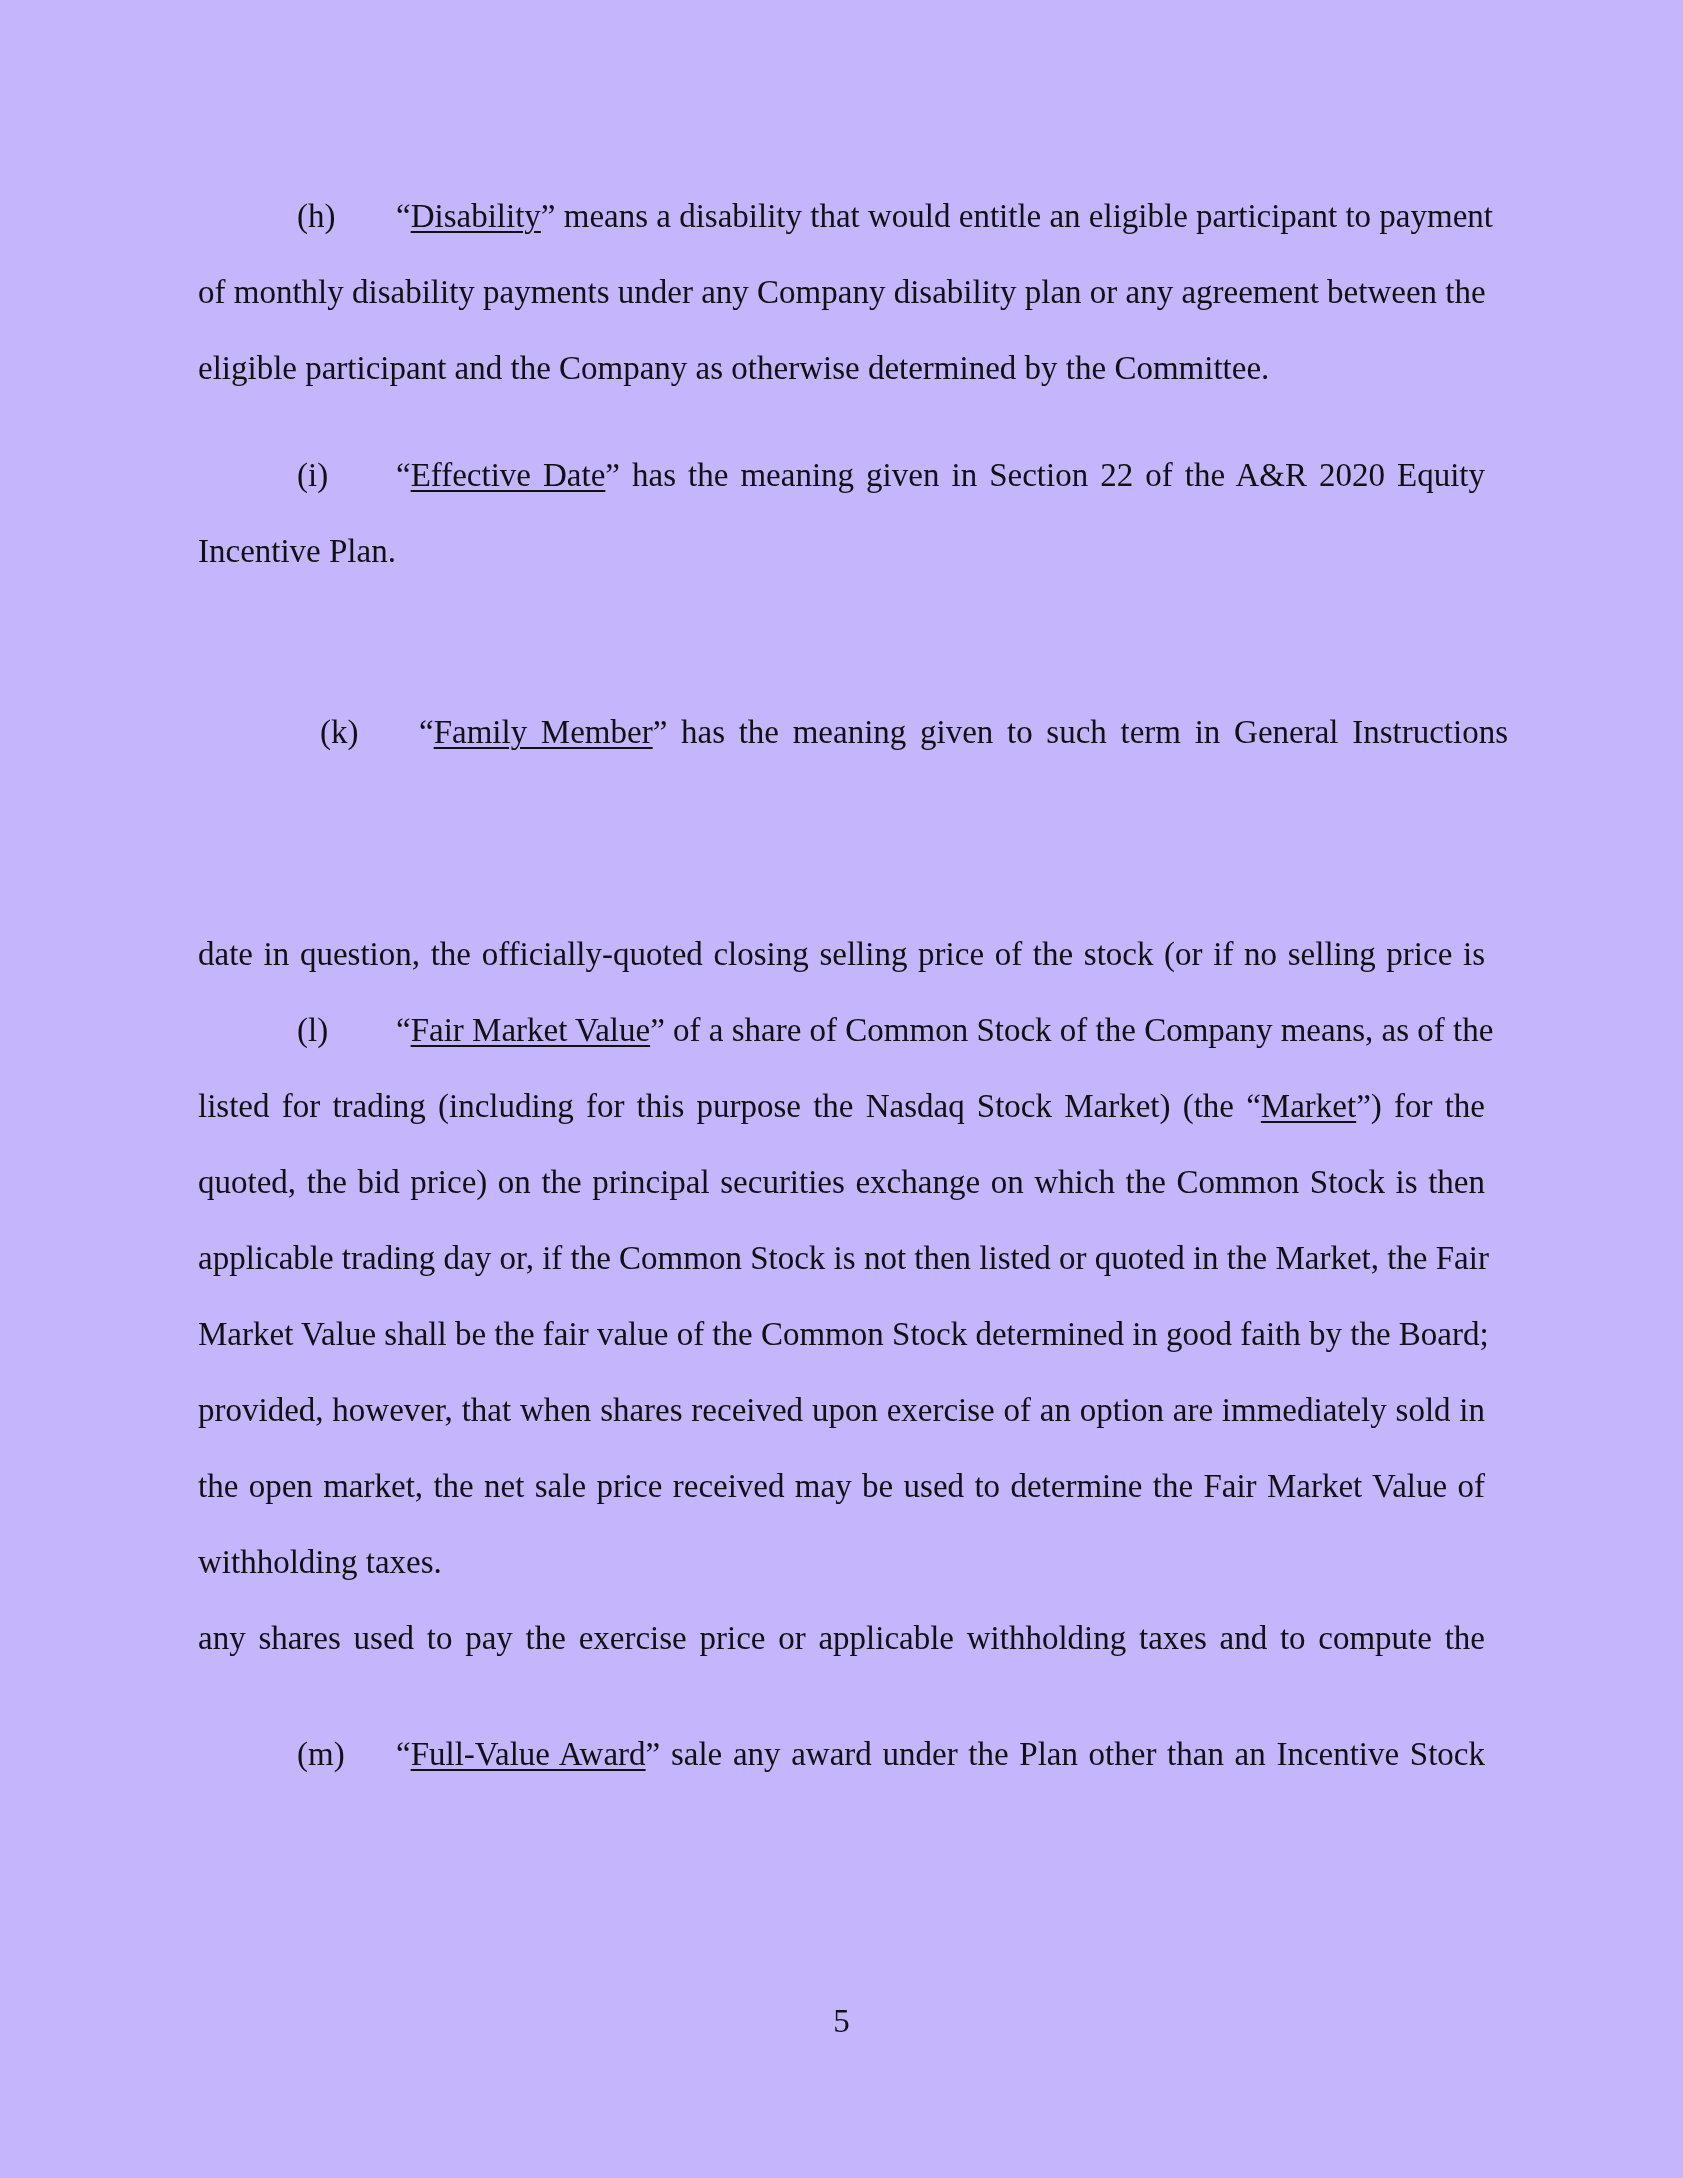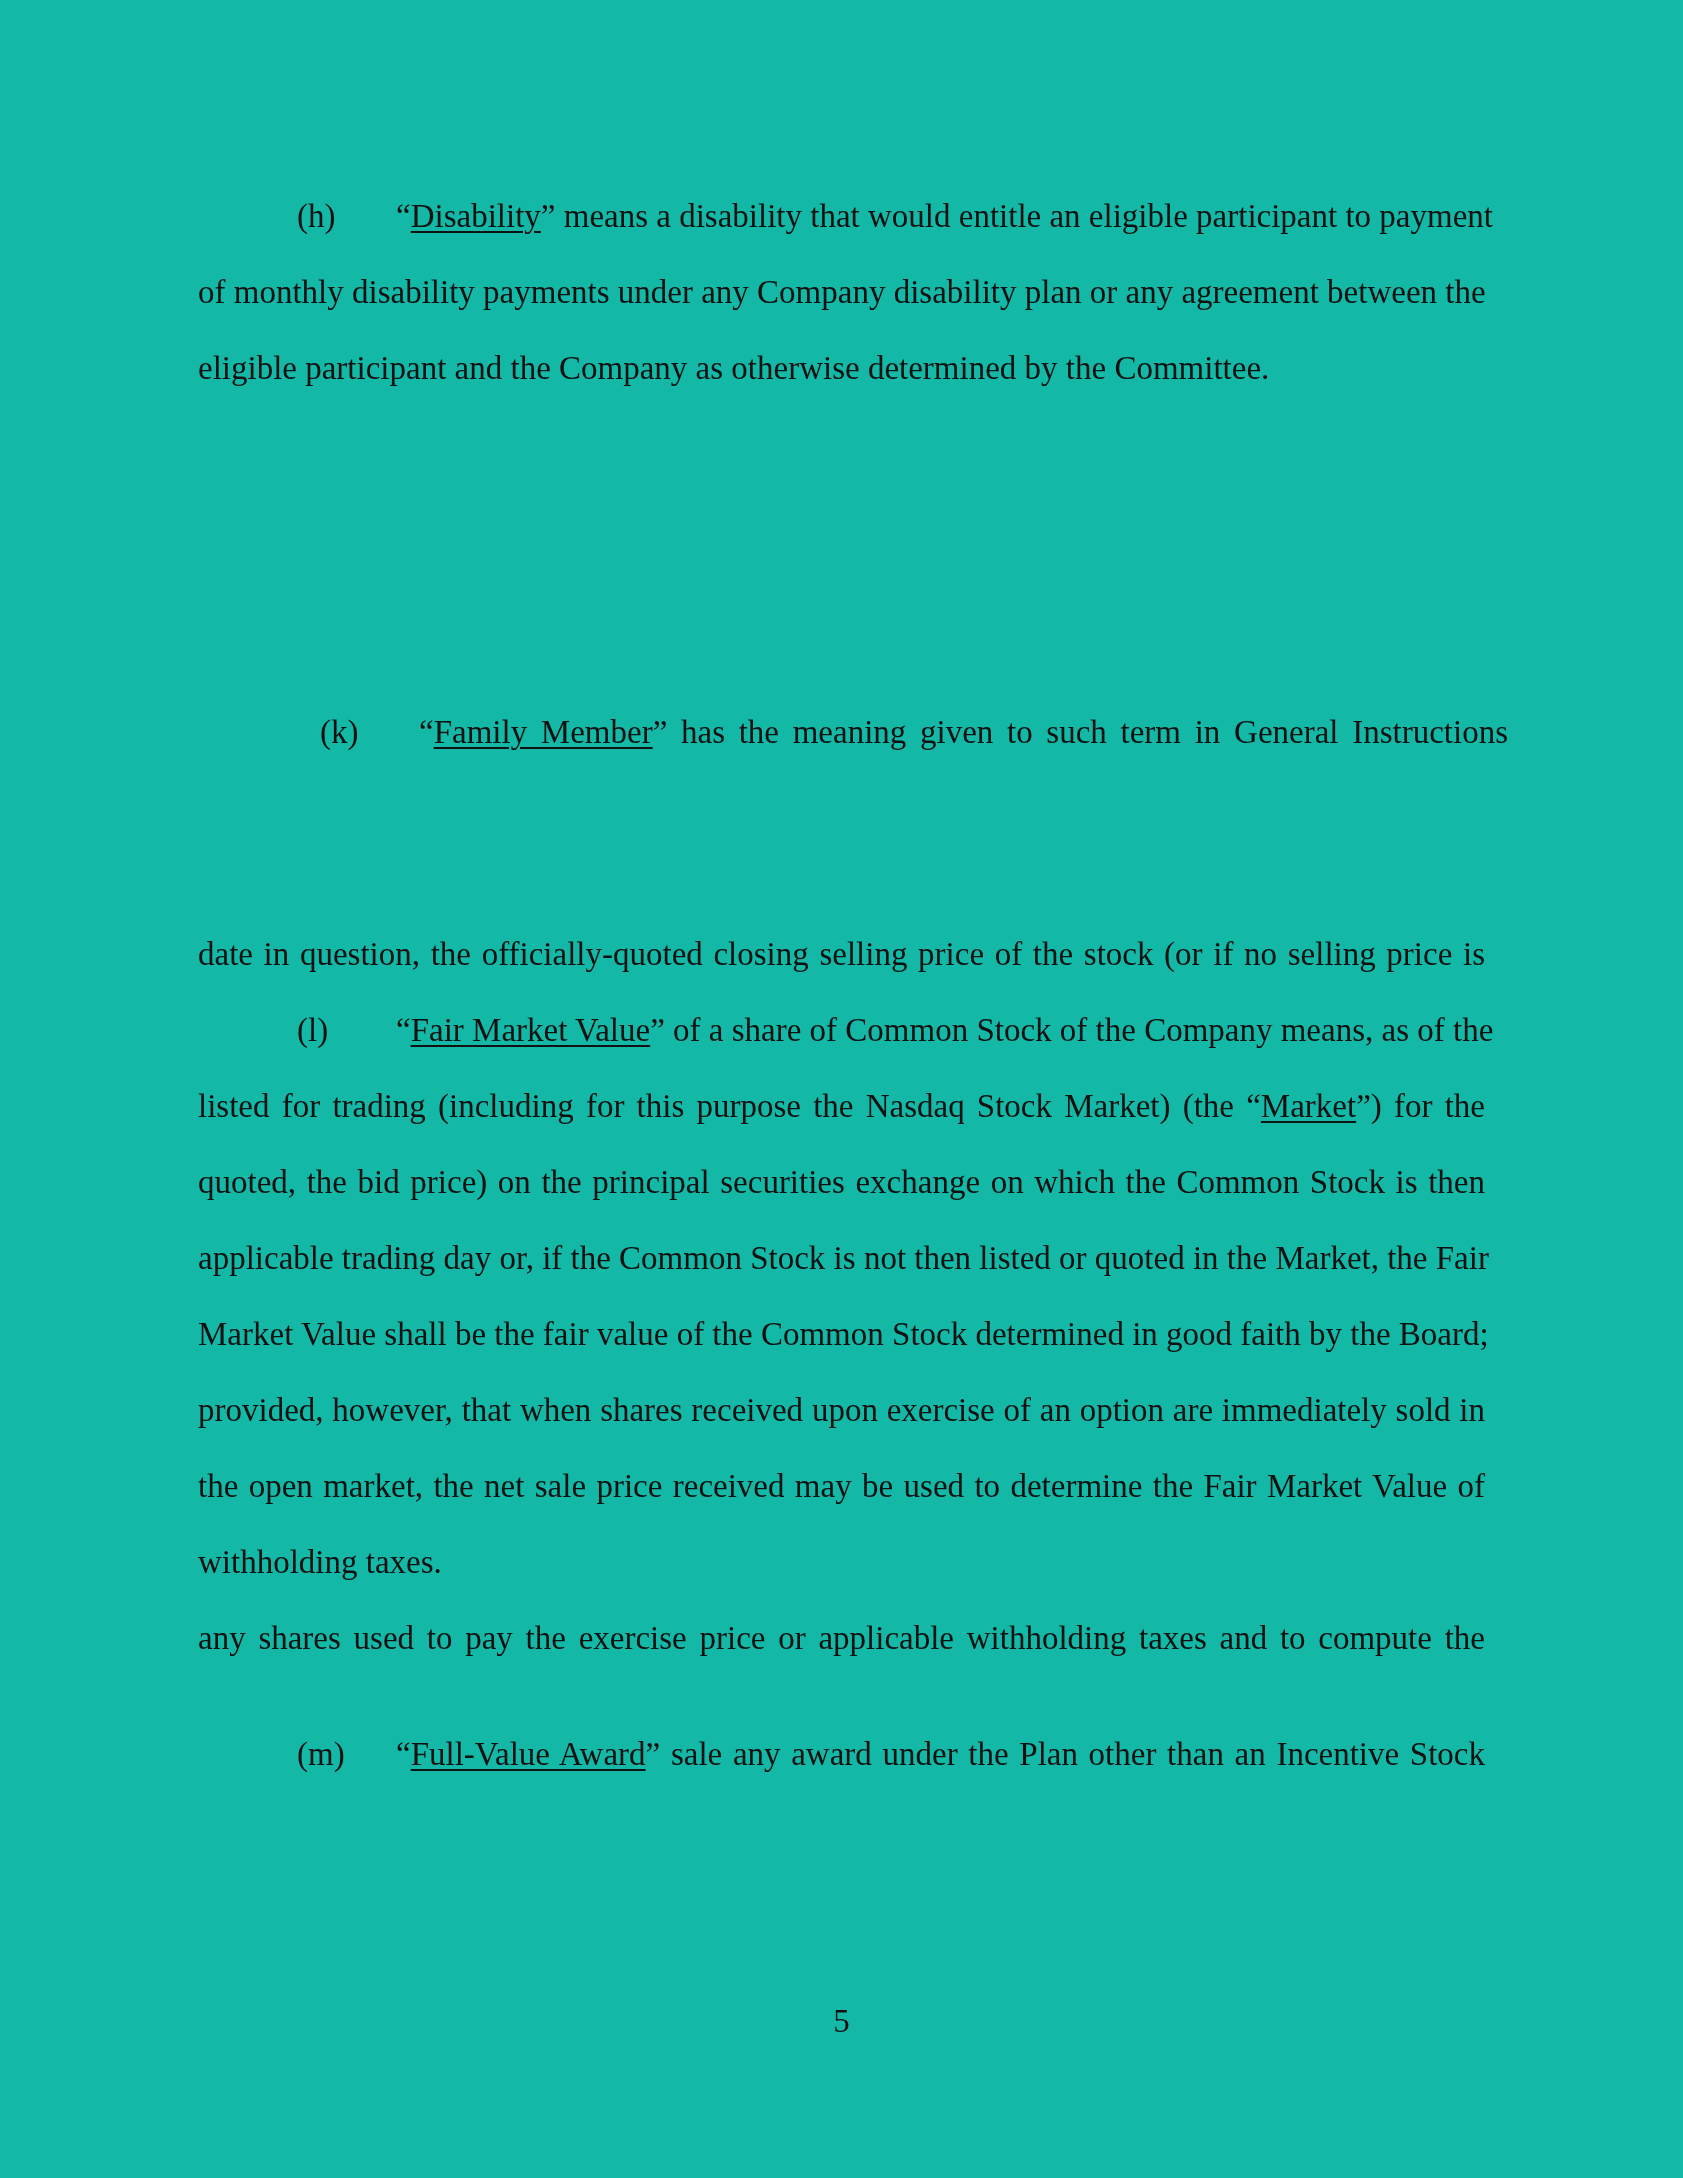--- a/index.html
+++ b/index.html
@@ -1,17 +1,17 @@
 <!DOCTYPE html>
 <html><head>
   <meta charset="utf-8">
   <style>
     html, body { margin: 0; padding: 0; background: #ffffff; }
     body { width: 1683px; height: 2178px; position: relative; overflow: hidden; }
-    .page { position: absolute; left: 0; top: 0; width: 1683px; height: 2178px; background: #14b8a6; }
+    .page { position: absolute; left: 0; top: 0; width: 1683px; height: 2178px; background: #c4b5fd; }
     .para {
       position: absolute; left: 198px; width: 1287px;
       font-family: "Liberation Serif", "DejaVu Serif", serif;
       font-size: 33px; color: #111111;
     }
     .line {
       display: block; white-space: nowrap; height: 76px; line-height: 76px;
       text-align: justify; text-align-last: justify;
     }
     .line.last { text-align-last: left; }
@@ -30,20 +30,24 @@
   </style>
 </head>
 <body>
 
 <div class="page">
   <div class="para" id="para-h">
       <span class="line" style="padding-left: 99px;"><span class="label">(h)</span><span>“</span><span class="u">Disability</span><span>” means a disability that would entitle an eligible participant to payment</span></span>
       <span class="line"><span>of monthly disability payments under any Company disability plan or any agreement between the</span></span>
       <span class="line last"><span>eligible participant and the Company as otherwise determined by the Committee.</span></span>
     </div>
+  <div class="para" id="para-i">
+      <span class="line" style="padding-left: 99px;"><span class="label">(i)</span><span>“</span><span class="u">Effective Date</span><span>” has the meaning given in Section 22 of the A&amp;R 2020 Equity</span></span>
+      <span class="line last"><span>Incentive Plan.</span></span>
+    </div>
   <div class="para" id="para-k">
       <span class="line" style="padding-left: 99px;"><span class="label">(k)</span><span>“</span><span class="u">Family Member</span><span>” has the meaning given to such term in General Instructions</span></span>
     </div>
   <div class="para" id="para-l">
       <span class="line"><span>date in question, the officially-quoted closing selling price of the stock (or if no selling price is</span></span>
       <span class="line" style="padding-left: 99px;"><span class="label">(l)</span><span>“</span><span class="u">Fair Market Value</span><span>” of a share of Common Stock of the Company means, as of the</span></span>
       <span class="line"><span>listed for trading (including for this purpose the Nasdaq Stock Market) (the “</span><span class="u">Market</span><span>”) for the</span></span>
       <span class="line"><span>quoted, the bid price) on the principal securities exchange on which the Common Stock is then</span></span>
       <span class="line"><span>applicable trading day or, if the Common Stock is not then listed or quoted in the Market, the Fair</span></span>
       <span class="line"><span>Market Value shall be the fair value of the Common Stock determined in good faith by the Board;</span></span>

